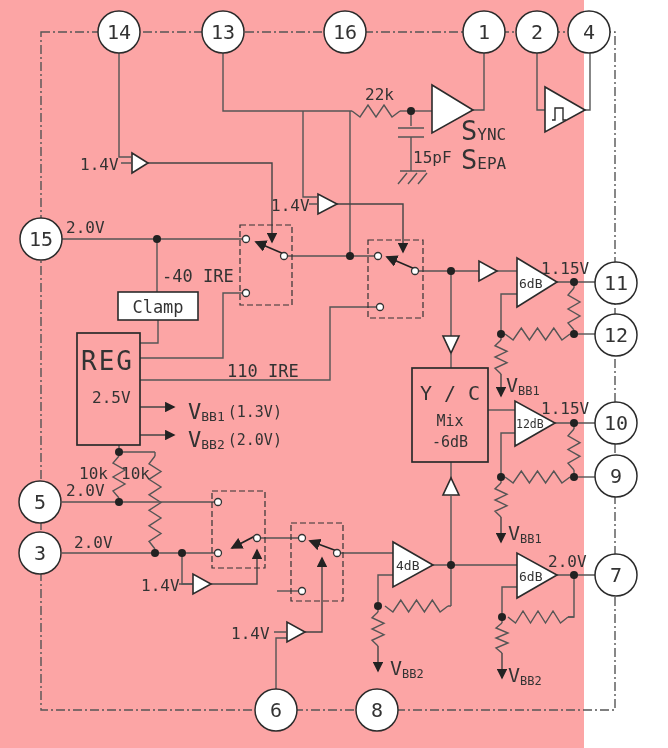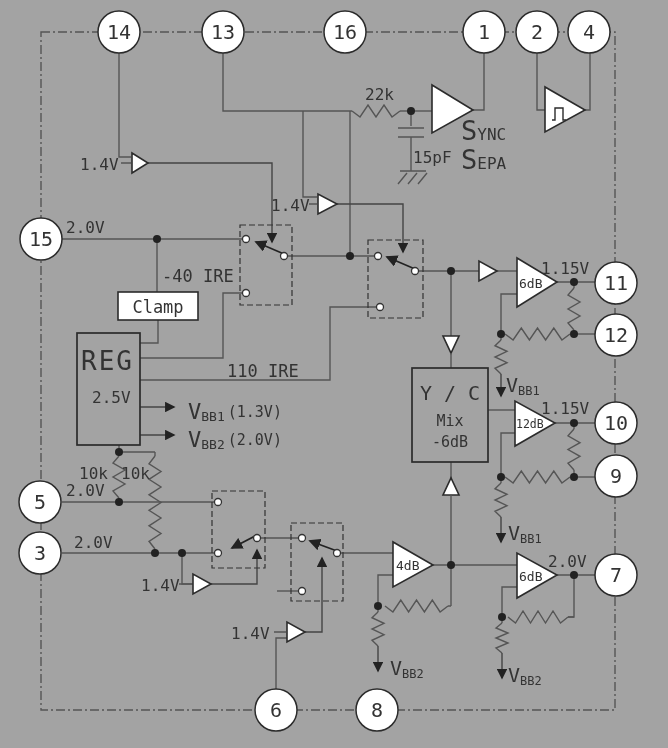--- a/index.html
+++ b/index.html
@@ -1,16 +1,16 @@
 <!DOCTYPE html>
 <html><head>
 <meta charset="utf-8">
 <style>
   html,body{margin:0;padding:0;background:#fff;}
-  .stage{width:668px;height:748px;position:relative;background:#a3a3a3;}
+  .stage{width:584px;height:748px;position:relative;background:#fca5a5;}
   svg{display:block;font-family:"DejaVu Sans Mono","Liberation Mono",monospace;}
   text{fill:#333;}
   .wire{stroke:#555;stroke-width:1.4;fill:none;}
   .comp{stroke:#2b2b2b;stroke-width:1.6;fill:#fff;}
   .box{stroke:#2b2b2b;stroke-width:1.7;fill:none;}
   .swbox{stroke:#333;stroke-width:1.2;fill:none;stroke-dasharray:6 3;}
   .pin{stroke:#2b2b2b;stroke-width:1.5;fill:#fff;}
   .contact{stroke:#333;stroke-width:1.3;fill:#fff;}
   .dot{fill:#222;}
   .res{stroke:#555;stroke-width:1.4;fill:none;}

